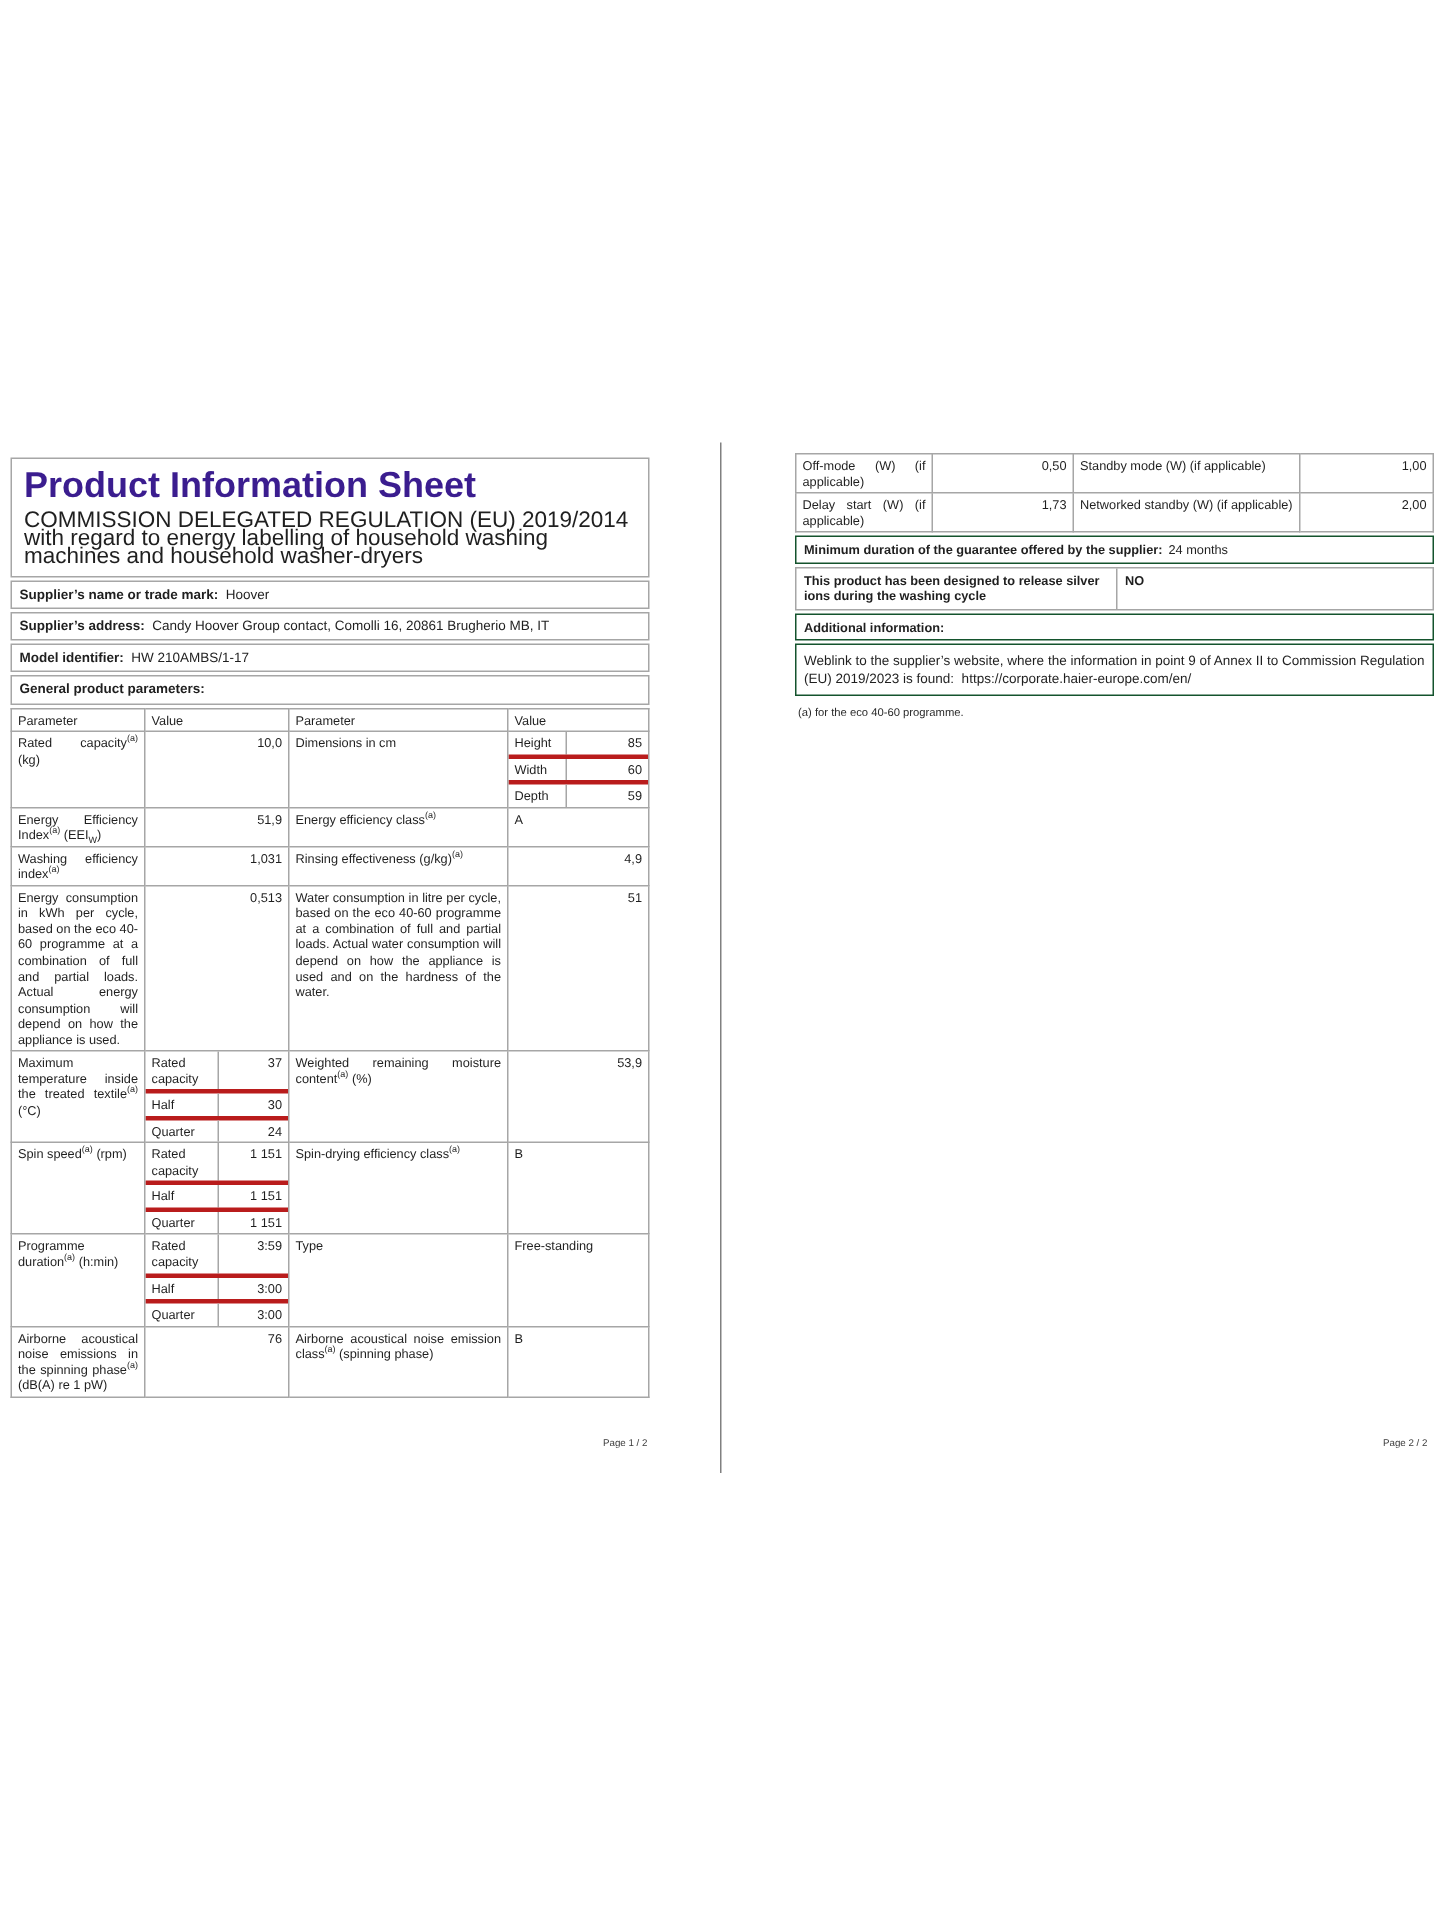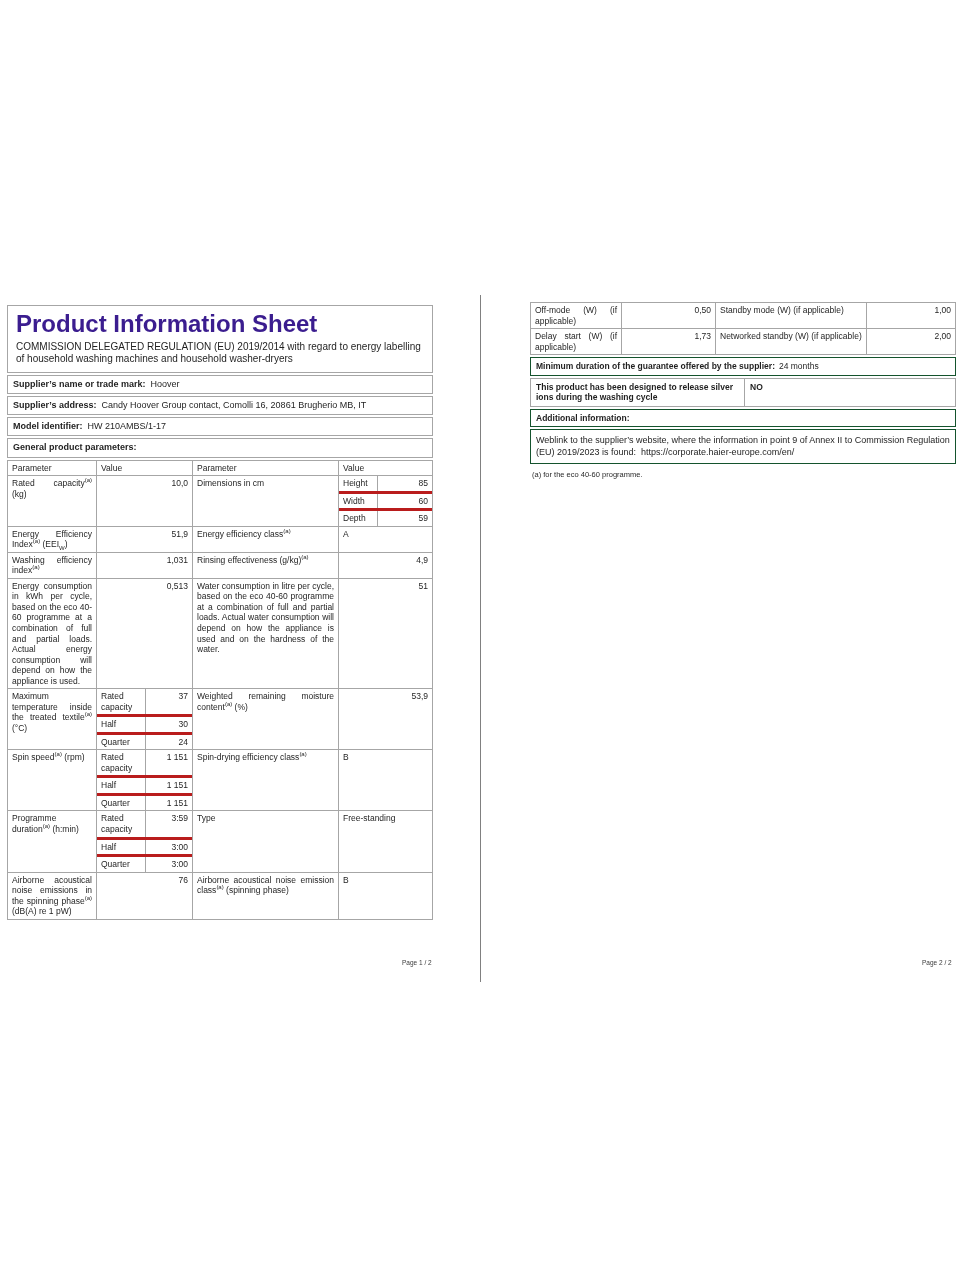--- a/index.html
+++ b/index.html
@@ -7,21 +7,21 @@
     width:960px;height:1280px;position:relative;background:#ffffff;
     font-family:"Liberation Sans","DejaVu Sans",sans-serif;color:#1f1f1f;
   }
   .page{position:absolute;width:426px;font-size:8.5px;line-height:1.24;}
   #page1{left:7px;top:305px;}
   #page2{left:530px;top:302px;}
 
   .box{border:1px solid #a6a6a6;margin-top:2px;padding:3px 5px;font-size:9px;}
   .titlebox{margin-top:0;padding:5px 8px 7px 8px;}
   .doc-title{font-size:24px;line-height:24px;font-weight:bold;color:#3b1d8f;margin:1px 0 5px 0;}
-  .reg{font-size:10px;line-height:12px;}
+  .reg{font-size:15px;line-height:12px;}
   .lbl{font-weight:bold;}
   .val{margin-left:5px;}
 
   table.ptable{border-collapse:collapse;width:100%;margin-top:2px;table-layout:fixed;}
   table.ptable>tbody>tr>td{border:1px solid #a6a6a6;padding:2px 4px;vertical-align:top;}
   td.num{text-align:right;}
   td.just{text-align:justify;}
   td.subwrap{padding:0 !important;}
   table.sub{border-collapse:collapse;width:100%;table-layout:fixed;}
   table.sub td{padding:2px 4px;border-bottom:3px solid #b91c1c;vertical-align:top;}

